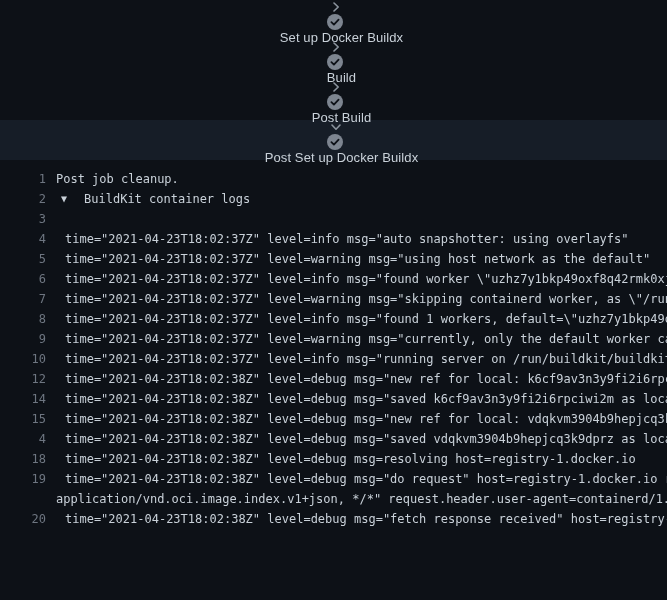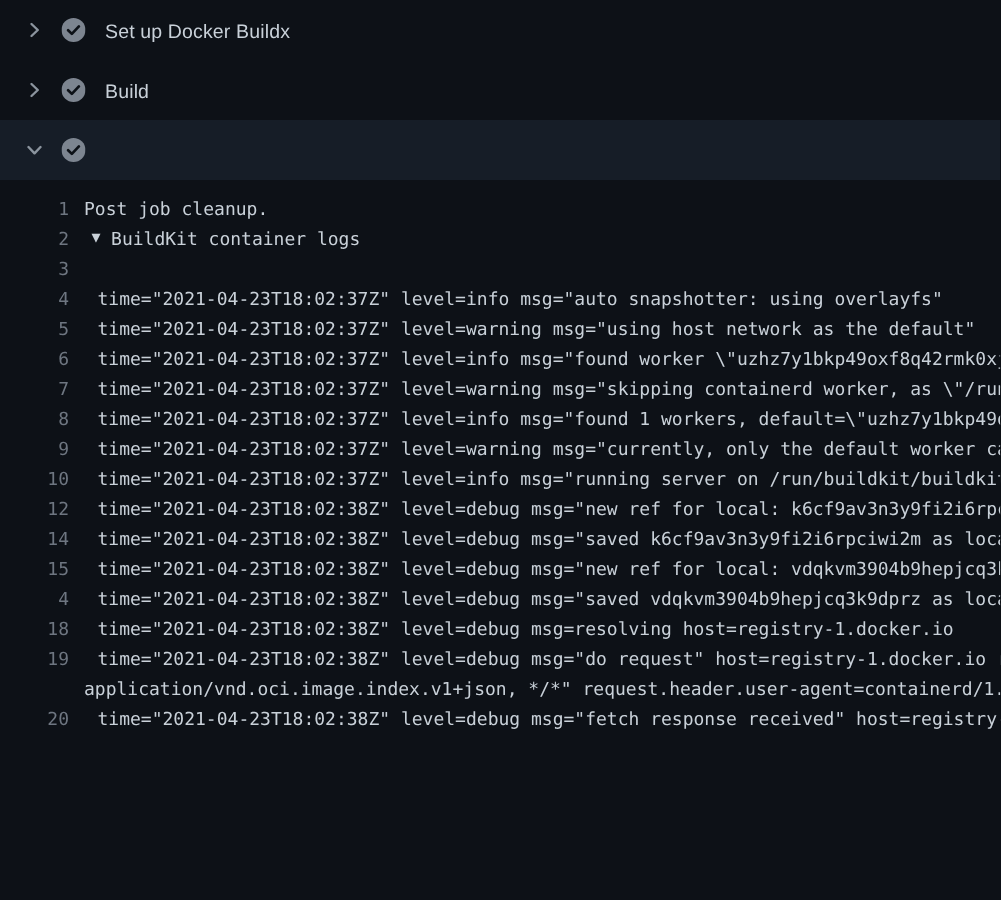--- a/index.html
+++ b/index.html
@@ -10,20 +10,21 @@
     background:#0d1117;
     font-family:"Liberation Sans", sans-serif;
   }
   
   .step-row{
     display:flex;align-items:center;
     height:40px;
     padding-left:16px;
     box-sizing:border-box;
     cursor:pointer;
+    flex-direction:column;
   }
   .step-row.expanded{background:#161d27;}
   .chev{width:14px;height:14px;flex:0 0 14px;display:flex;align-items:center;justify-content:center;margin-right:11px;}
   .chev svg{display:block;}
   .check-badge{width:16px;height:16px;flex:0 0 16px;margin-right:13px;}
   .step-label{
     color:#c9d1d9;
     font-size:13px;
     letter-spacing:.1px;
   }
@@ -55,21 +56,21 @@
   }
   .log-text.indent{margin-left:19px;}
   .log-text.cmd{color:#58a6ff;}
   .tri{
     color:#c9d1d9;
     margin-left:15px;
     margin-right:0;
     cursor:pointer;
     font-size:10px;
   }
-  .tri + .log-text{margin-left:7px;}
+  .tri + .log-text{margin-left:17px;}
 </style>
 </head>
 <body>
 
 <div id="app">
 
   <div class="step-row">
     <span class="chev">
       <svg width="10" height="10" viewBox="0 0 10 10">
           <polyline points="3,1 7.2,5 3,9" fill="none" stroke="#8b949e" stroke-width="1.6" stroke-linecap="round" stroke-linejoin="round"></polyline>
@@ -92,33 +93,48 @@
     </span>
     <span class="check-badge">
       <svg width="16" height="16" viewBox="0 0 16 16">
           <circle cx="8" cy="8" r="8" fill="#7d8590"></circle>
           <path d="M4.4 8.2 L6.9 10.6 L11.6 5.6" fill="none" stroke="#0d1117" stroke-width="1.8" stroke-linecap="round" stroke-linejoin="round"></path>
         </svg>
     </span>
     <span class="step-label">Build</span>
   </div>
 
+  <div class="step-row">
+    <span class="chev">
+      <svg width="10" height="10" viewBox="0 0 10 10">
+          <polyline points="3,1 7.2,5 3,9" fill="none" stroke="#8b949e" stroke-width="1.6" stroke-linecap="round" stroke-linejoin="round"></polyline>
+        </svg>
+    </span>
+    <span class="check-badge">
+      <svg width="16" height="16" viewBox="0 0 16 16">
+          <circle cx="8" cy="8" r="8" fill="#7d8590"></circle>
+          <path d="M4.4 8.2 L6.9 10.6 L11.6 5.6" fill="none" stroke="#0d1117" stroke-width="1.8" stroke-linecap="round" stroke-linejoin="round"></path>
+        </svg>
+    </span>
+    <span class="step-label">Post Build</span>
+  </div>
 
   <div class="step-row expanded">
     <span class="chev">
       <svg width="10" height="10" viewBox="0 0 10 10">
           <polyline points="1,3 5,7.2 9,3" fill="none" stroke="#8b949e" stroke-width="1.6" stroke-linecap="round" stroke-linejoin="round"></polyline>
         </svg>
     </span>
     <span class="check-badge">
       <svg width="16" height="16" viewBox="0 0 16 16">
           <circle cx="8" cy="8" r="8" fill="#7d8590"></circle>
           <path d="M4.4 8.2 L6.9 10.6 L11.6 5.6" fill="none" stroke="#0d1117" stroke-width="1.8" stroke-linecap="round" stroke-linejoin="round"></path>
         </svg>
     </span>
+    <span class="step-label">Post Set up Docker Buildx</span>
   </div>
 
   <div class="log-area">
       <div class="log-row">
       <span class="line-num">1</span>
       
       <span class="log-text">Post job cleanup.</span>
     </div>
       <div class="log-row">
       <span class="line-num">2</span>

